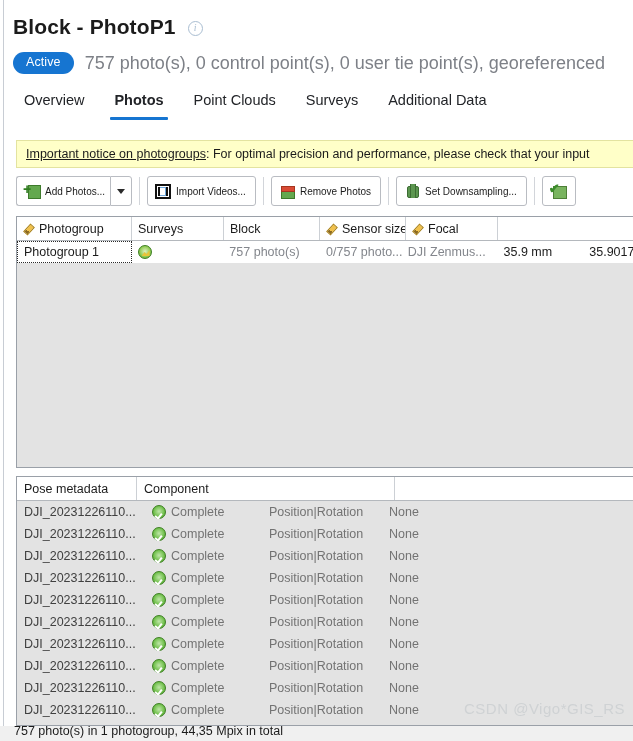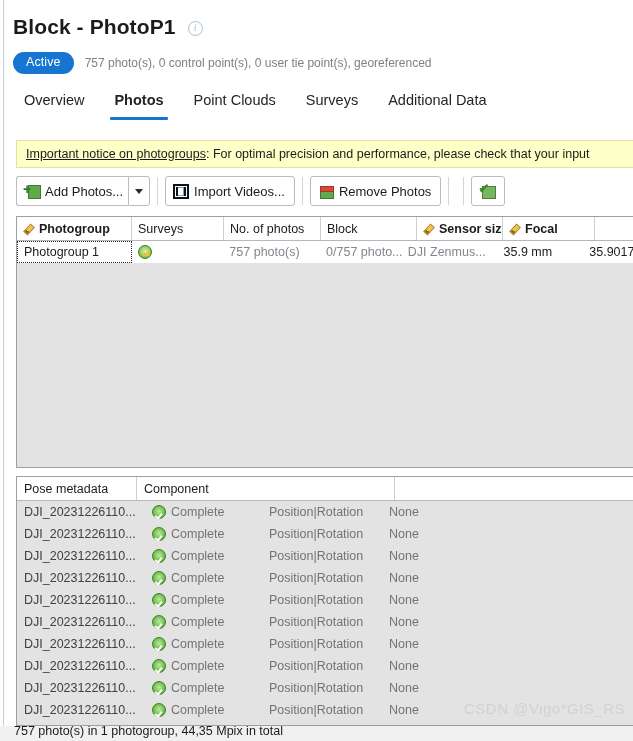--- a/index.html
+++ b/index.html
@@ -74,21 +74,21 @@
     background: #1675d1;
     color: #ffffff;
     font-size: 12.5px;
     border-radius: 11px;
     padding: 4px 13px 5px 13px;
     line-height: 1;
     display: inline-block;
     letter-spacing: .1px;
   }
   .summary {
-    font-size: 12px;
+    font-size: 18px;
     color: #7d8087;
     white-space: nowrap;
   }
 
   
   .tabs {
     position: absolute;
     left: 13px; top: 88px;
     right: 0;
     height: 40px;
@@ -151,21 +151,21 @@
     align-items: stretch;
   }
   .tb-btn {
     border: 1px solid #b9bcc2;
     background: #ffffff;
     border-radius: 3px;
     display: flex;
     align-items: center;
     gap: 5px;
     padding: 0 9px 0 7px;
-    font-size: 13px;
+    font-size: 10px;
     color: #1b1b1b;
     white-space: nowrap;
     cursor: default;
     height: 30px;
   }
   .tb-btn.joined-left {
     border-top-right-radius: 0;
     border-bottom-right-radius: 0;
     border-right: none;
     padding-right: 5px;
@@ -262,21 +262,21 @@
   }
   .pg-head .cell {
     display: flex;
     align-items: center;
     gap: 4px;
     padding: 0 6px;
     border-right: 1px solid #ccd0d5;
     white-space: nowrap;
     overflow: hidden;
   }
-  .pg-head .cell.bold { font-weight: bold; }
+  .pg-head .cell.bold { font-weight: normal; }
   .pencil {
     width: 12px; height: 12px;
     position: relative;
     flex: 0 0 12px;
     transform: rotate(0deg);
   }
   .pencil::before {
     content:""; position:absolute; left:3px; top:1px; width:4px; height:9px;
     background: linear-gradient(to bottom, #f2c14a 0%, #f2c14a 70%, #8c6a20 70%, #8c6a20 100%);
     border: 1px solid #a77f17;
@@ -446,39 +446,40 @@
     <div class="tb-btn">
       <span class="ic ic-video"></span>
       <span>Import Videos...</span>
     </div>
     <div class="tb-sep"></div>
     <div class="tb-btn">
       <span class="ic ic-remove"></span>
       <span>Remove Photos</span>
     </div>
     <div class="tb-sep"></div>
+    <div class="tb-btn">
+      <span class="ic ic-downsample"></span>
+      <span>Set Downsampling...</span>
+    </div>
     <div class="tb-sep"></div>
     <div class="tb-btn">
       <span class="ic ic-check"></span>
 
     </div>
   </div>
 
   <div class="pg-panel">
     <div class="pg-head">
       <div class="cell bold" style="width:115px">
         <span class="pencil"></span>
         <span>Photogroup</span>
       </div>
       <div class="cell" style="width:92px">
         <span>Surveys</span>
       </div>
-      <div class="cell" style="width:97px">
-        <span>No. of photos</span>
-      </div>
       <div class="cell" style="width:96px">
         <span>Block</span>
       </div>
       <div class="cell bold" style="width:86px">
         <span class="pencil"></span>
         <span>Sensor size</span>
       </div>
       <div class="cell bold" style="width:92px">
         <span class="pencil"></span>
         <span>Focal</span>

